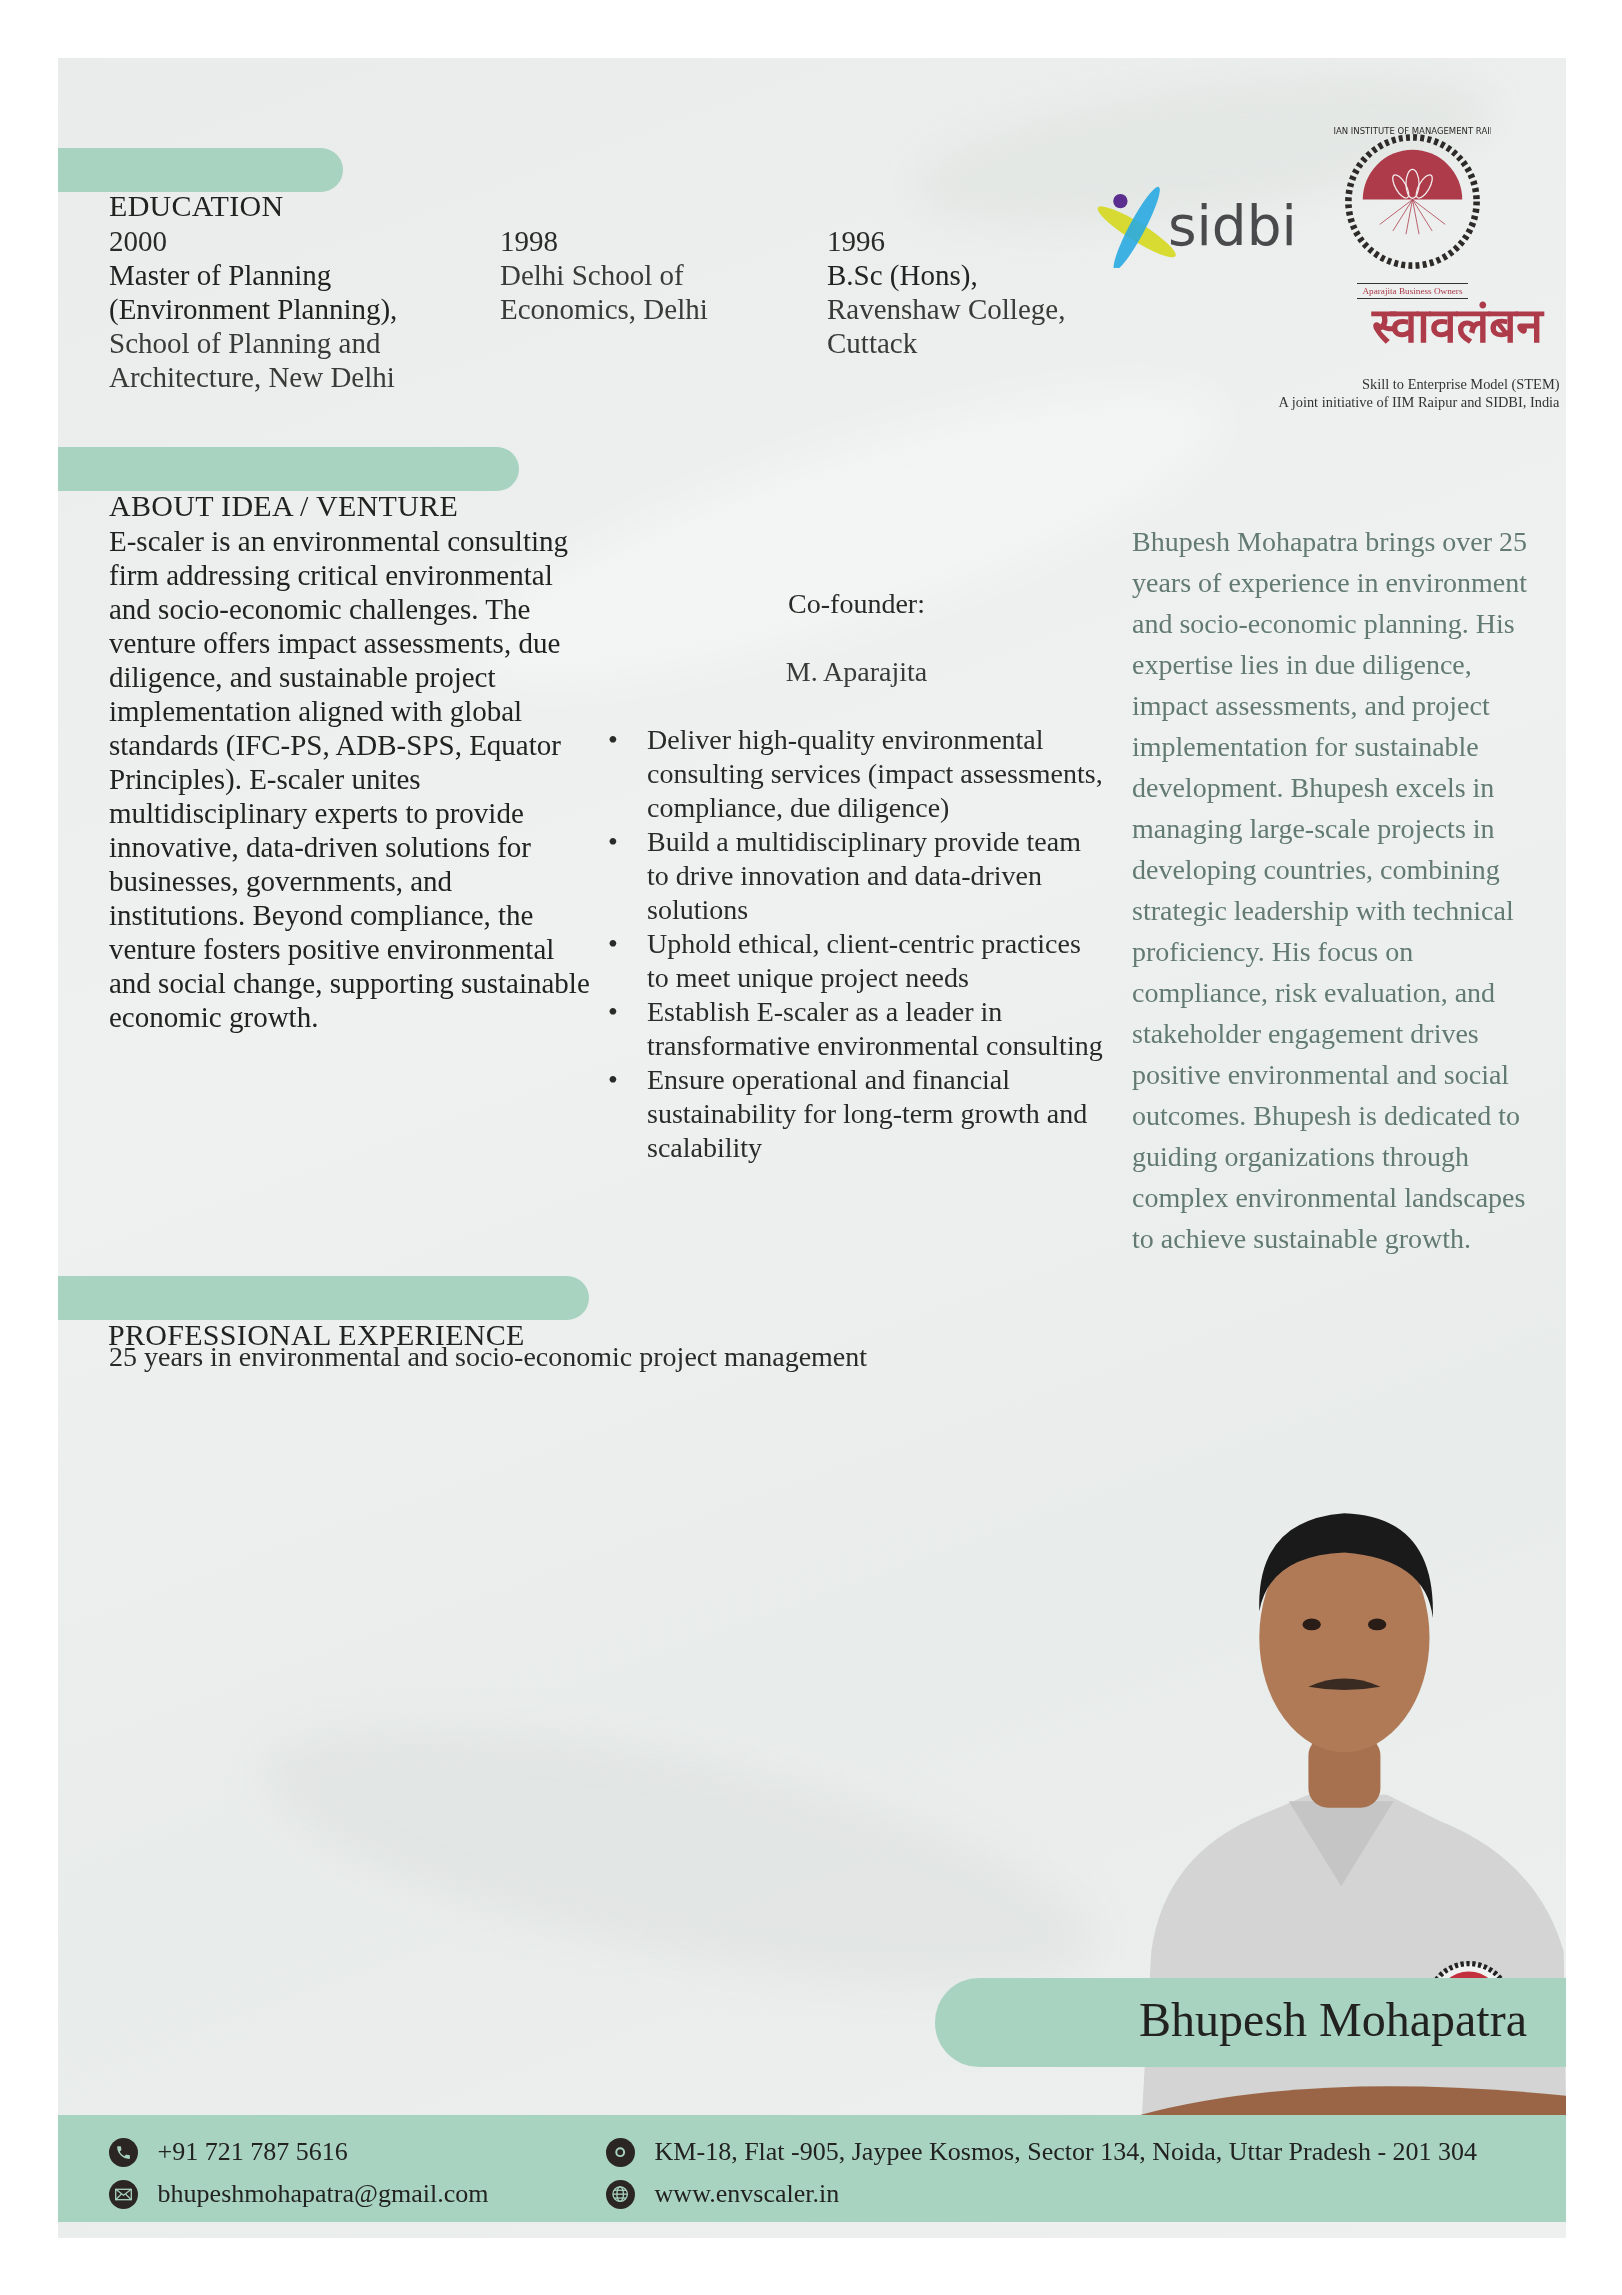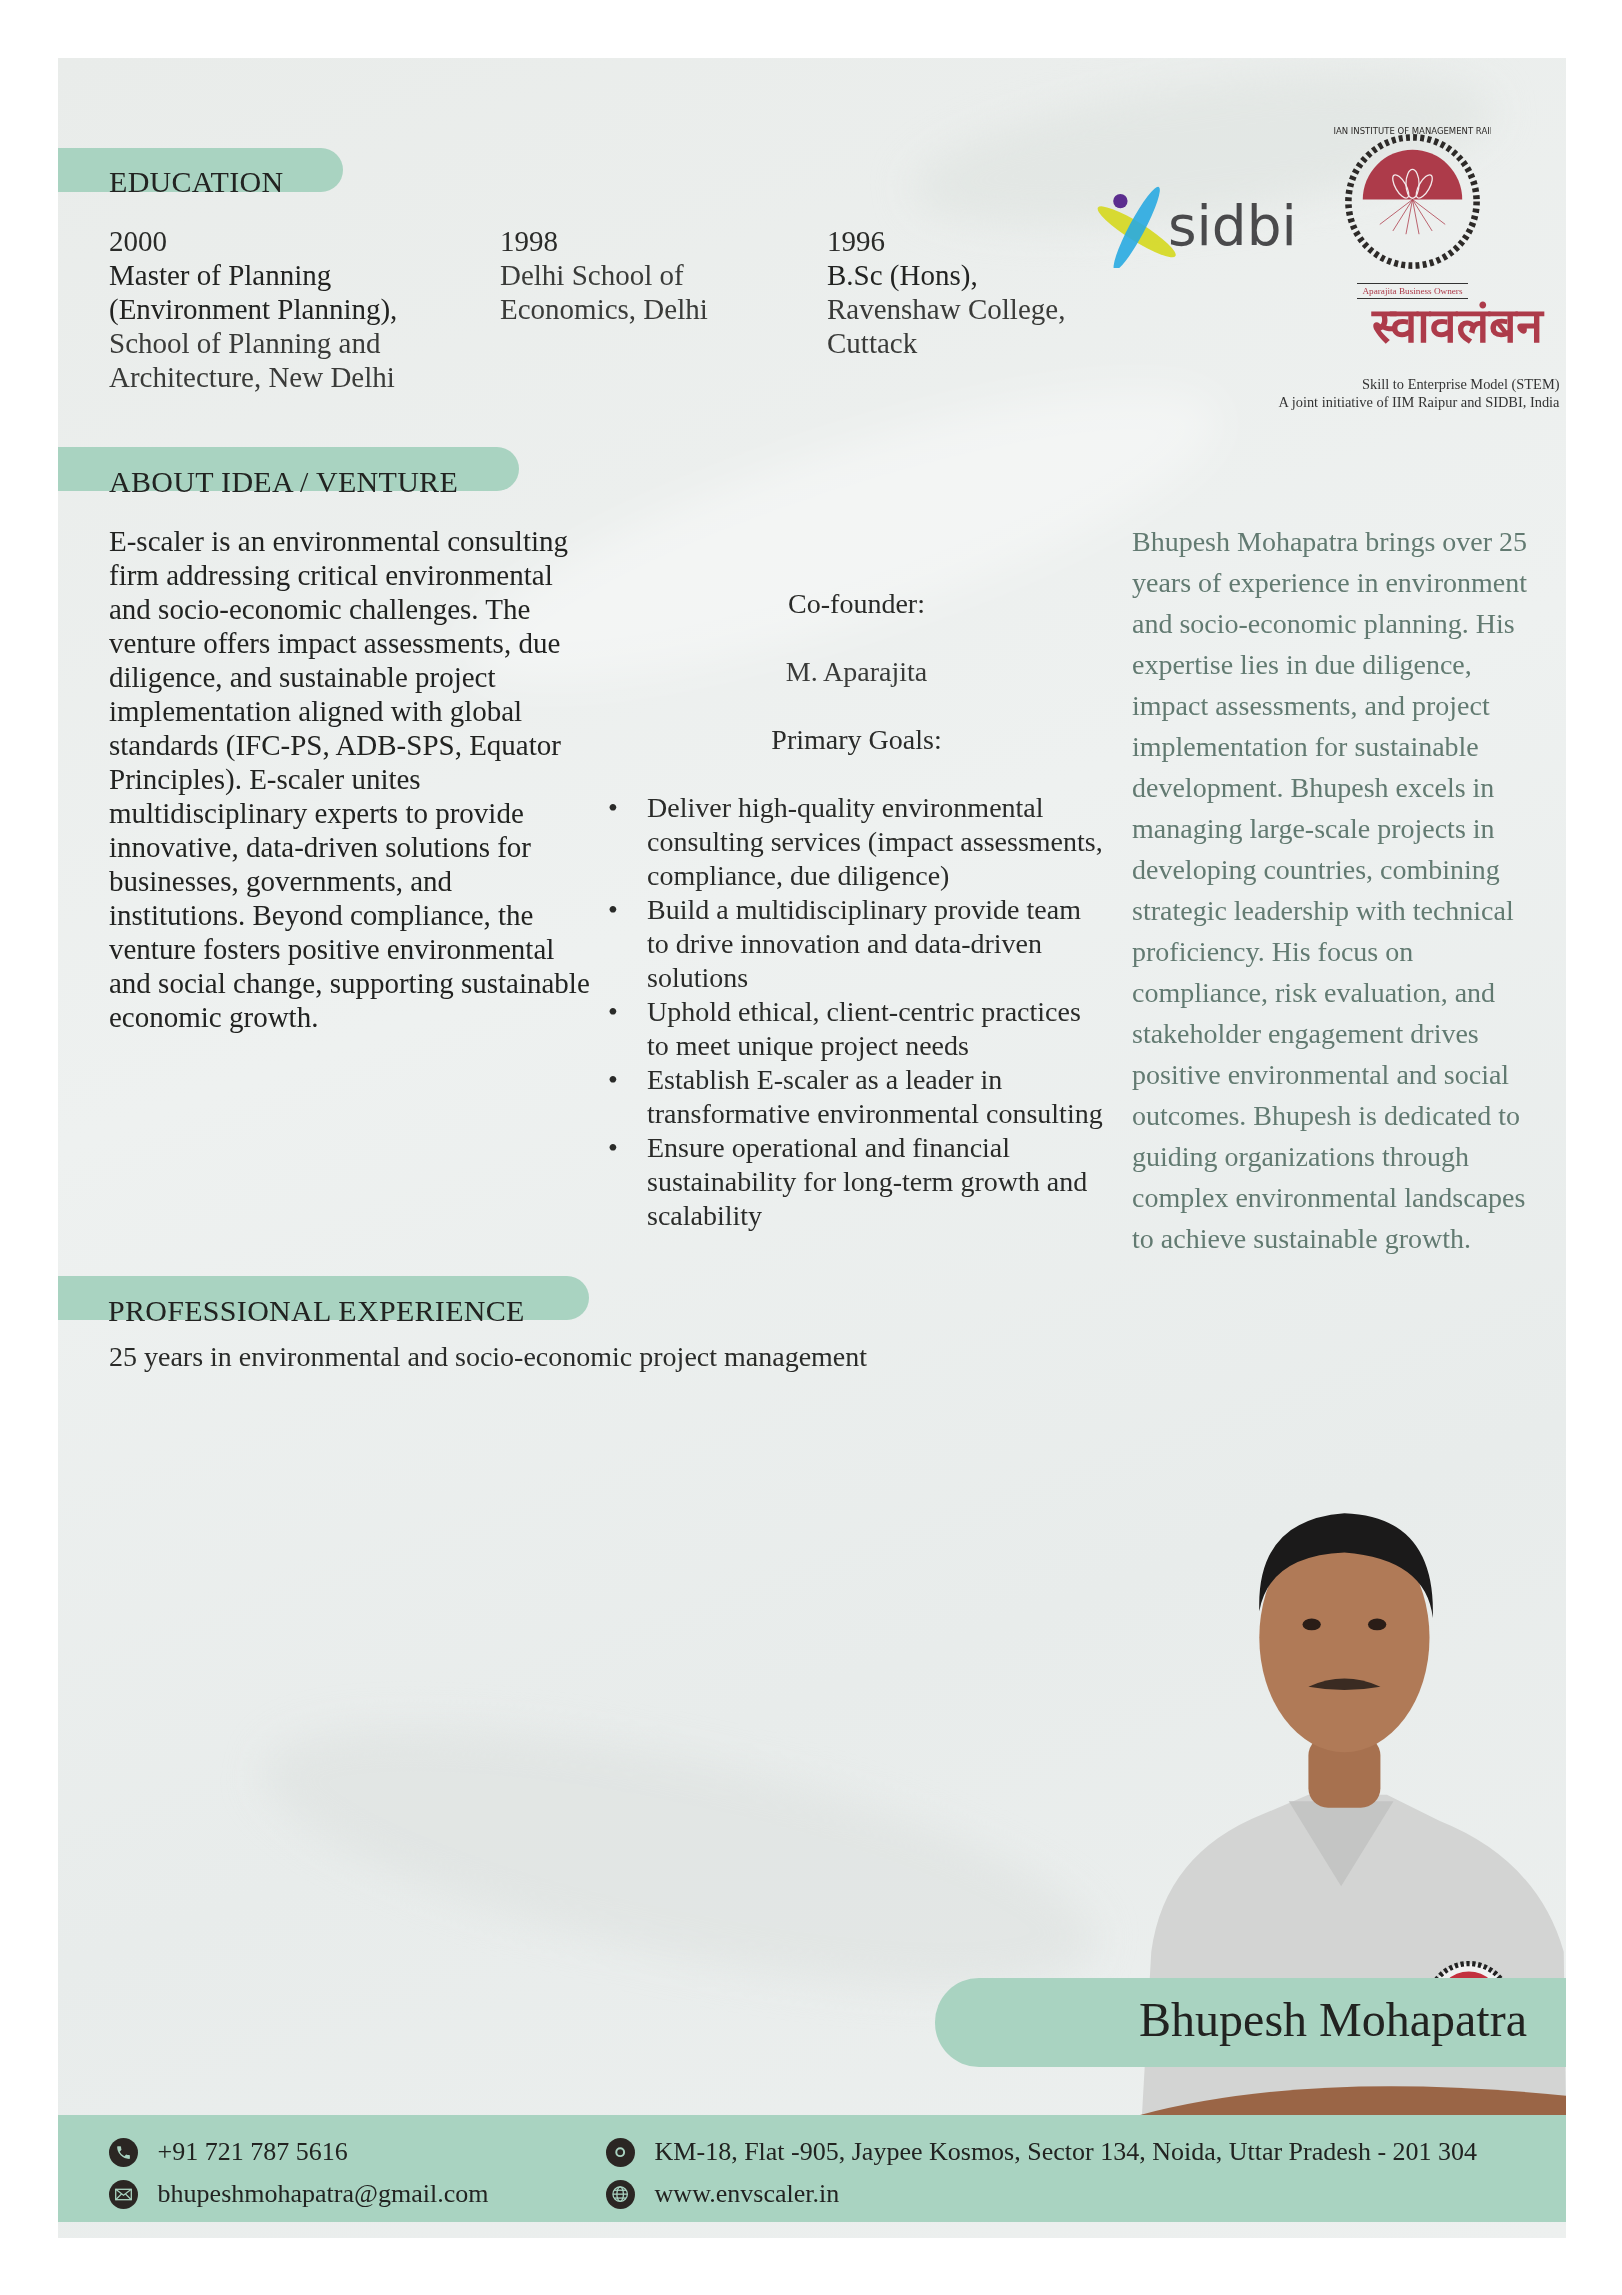--- a/index.html
+++ b/index.html
@@ -14,21 +14,21 @@
   
   .swirl { position: absolute; border-radius: 50%; background: rgba(255,255,255,0.35); filter: blur(19.6px); }
   .swirl.s1 { left: 393px; top: 393px; width: 785px; height: 170px; transform: rotate(-18deg); }
   .swirl.s2 { left: 196px; top: 1701px; width: 851px; height: 196px; transform: rotate(12deg); background: rgba(220,224,222,0.5); }
   .swirl.s3 { left: 851px; top: 26px; width: 589px; height: 131px; transform: rotate(-8deg); background: rgba(222,226,224,0.6); }
 
   .pill-left {
     position: absolute; background: #a9d3c1; border-radius: 0 39px 39px 0;
   }
   .pill-label {
-    position: absolute; font-size: 30px; letter-spacing: 0.3px; color: #222321; line-height: 1;
+    position: absolute; font-size: 30px; letter-spacing: 0.3px; color: #222321; line-height: 1; margin-top: 24px;
   }
 
   .edu-col { position: absolute; font-size: 29px; line-height: 34px; color: #2a2b29; }
   .edu-col .yr { display: block; }
   .edu-col .deg { display: block; color: #222321; }
   .edu-col .inst { display: block; color: #3a3b39; }
 
   .about-text { position: absolute; left: 51px; top: 466px; width: 484px; font-size: 29px; line-height: 34px; color: #222321; }
 
   .goals { position: absolute; left: 550px; top: 529px; width: 497px; font-size: 28px; color: #2a2b29; }
@@ -115,21 +115,20 @@
   <div class="stem-line" style="top:336px;">A joint initiative of IIM Raipur and SIDBI, India</div>
 
   <div class="pill-left" style="left:0; top:389px; width:461px; height:44px;"></div>
   <div class="pill-label" style="left:51px; top:409px;">ABOUT IDEA / VENTURE</div>
 
   <div class="about-text">E-scaler is an environmental consulting firm addressing critical environmental and socio-economic challenges. The venture offers impact assessments, due diligence, and sustainable project implementation aligned with global standards (IFC-PS, ADB-SPS, Equator Principles). E-scaler unites multidisciplinary experts to provide innovative, data-driven solutions for businesses, governments, and institutions. Beyond compliance, the venture fosters positive environmental and social change, supporting sustainable economic growth.</div>
 
   <div class="goals">
     <div class="lbl">Co-founder:</div>
     <div class="lbl" style="color:#3a3b39;">M. Aparajita</div>
-    <div class="lbl">Primary Goals:</div>
     <ul>
       <li><span class="bullet">•</span><span>Deliver high-quality environmental consulting services (impact assessments, compliance, due diligence)</span></li>
       <li><span class="bullet">•</span><span>Build a multidisciplinary provide team to drive innovation and data-driven solutions</span></li>
       <li><span class="bullet">•</span><span>Uphold ethical, client-centric practices to meet unique project needs</span></li>
       <li><span class="bullet">•</span><span>Establish E-scaler as a leader in transformative environmental consulting</span></li>
       <li><span class="bullet">•</span><span>Ensure operational and financial sustainability for long-term growth and scalability</span></li>
     </ul>
   </div>
 
   <div class="bio">Bhupesh Mohapatra brings over 25 years of experience in environment and socio-economic planning. His expertise lies in due diligence, impact assessments, and project implementation for sustainable development. Bhupesh excels in managing large-scale projects in developing countries, combining strategic leadership with technical proficiency. His focus on compliance, risk evaluation, and stakeholder engagement drives positive environmental and social outcomes. Bhupesh is dedicated to guiding organizations through complex environmental landscapes to achieve sustainable growth.</div>

